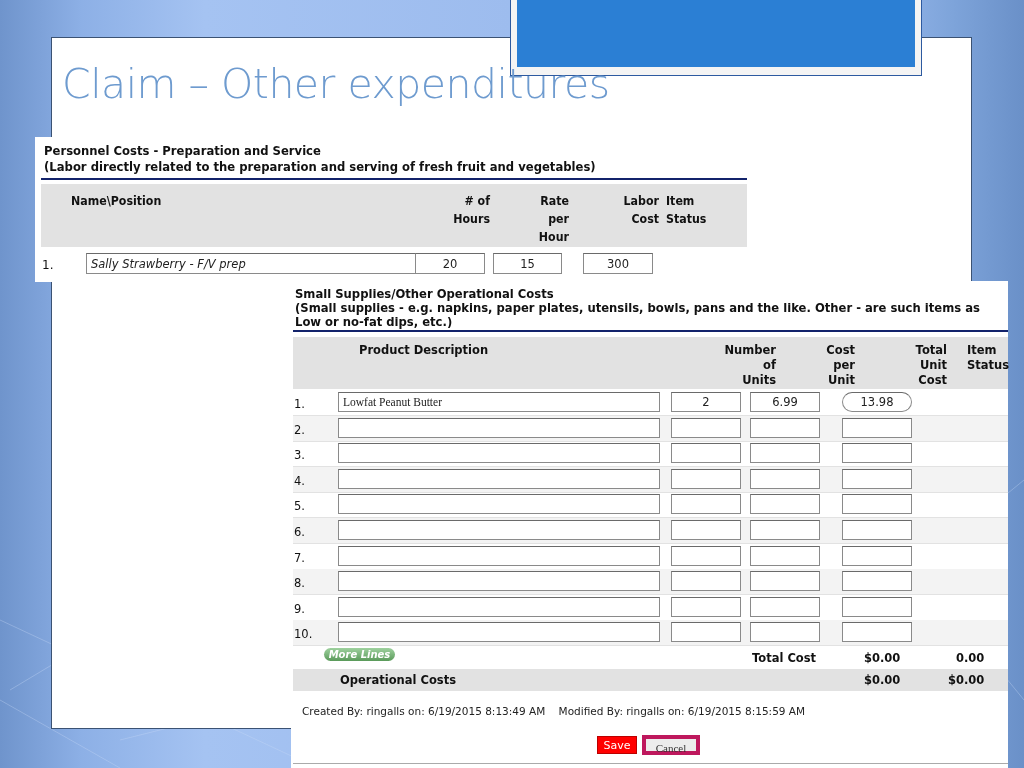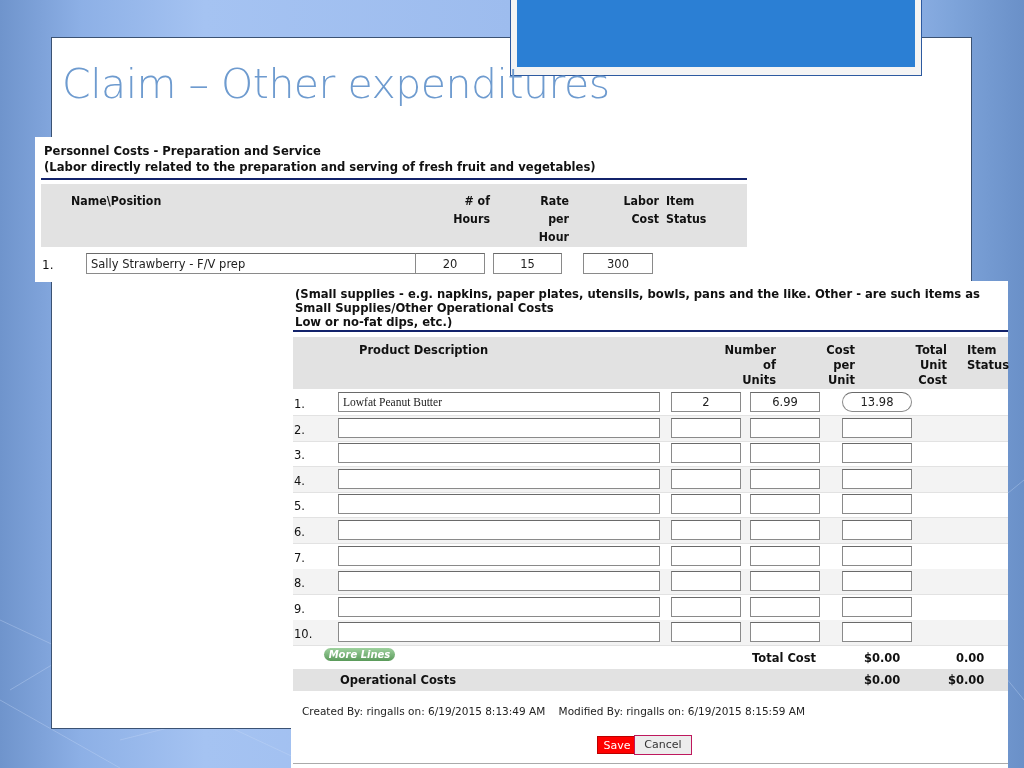--- a/index.html
+++ b/index.html
@@ -31,21 +31,21 @@
   .p2 .hdr{position:absolute;left:2px;right:0;top:56px;height:52px;background:#e2e2e2;}
   .p2 .hdr-cell{font-size:11.5px;line-height:15px;margin-left:36px;}
   .p2 .row{position:absolute;left:2px;right:0;height:25px;border-bottom:1px solid #e2e2e2;}
   .p2 .row.alt{background:#f3f3f3;}
   .p2 input.fld{height:20px;}
   .more-lines{position:absolute;left:33px;top:367px;width:71px;height:13px;border-radius:7px;background:linear-gradient(#9ed19e,#5a9a5a);color:#fff;font-style:italic;font-weight:bold;font-size:10px;line-height:13px;text-align:center;cursor:pointer;}
   .totals{position:absolute;font-weight:bold;font-size:11.5px;}
   .opbar{position:absolute;left:2px;right:0;top:388px;height:22px;background:#e2e2e2;}
   .meta{position:absolute;left:11px;top:424px;font-size:10.5px;color:#222;white-space:pre;}
   .btn-save{position:absolute;left:306px;top:455px;width:40px;height:18px;background:#f00;color:#fff;border:1px solid #b00;font-size:11px;line-height:18px;text-align:center;box-sizing:border-box;cursor:pointer;}
-  .btn-cancel{position:absolute;left:343px;top:454px;width:58px;height:20px;background:#ececec;color:#333;border:1px solid #be185d;font-size:11px;line-height:18px;text-align:center;box-sizing:border-box;cursor:pointer;}
+  .btn-cancel{position:absolute;left:351px;top:454px;width:58px;height:20px;background:#ececec;color:#333;border:4px solid #be185d;font-size:11px;line-height:18px;text-align:center;box-sizing:border-box;cursor:pointer;font-family:Liberation Serif, serif;}
   .bottom-rule{position:absolute;left:2px;right:0;top:482px;height:1px;background:#aaa;}
 </style>
 </head>
 <body>
 
 <svg class="bg-lines" width="1024" height="768">
   <g stroke="#c9dbf6" stroke-opacity="0.35" stroke-width="1" fill="none">
     <line x1="0" y1="620" x2="300" y2="760"></line>
     <line x1="10" y1="690" x2="160" y2="600"></line>
     <line x1="0" y1="700" x2="120" y2="768"></line>
@@ -74,31 +74,31 @@
     <div class="hdr-cell right" style="left:470px;width:58px;top:8px;transform:scaleX(0.92);transform-origin:right;">Rate
 per
 Hour</div>
     <div class="hdr-cell right" style="left:565px;width:53px;top:8px;transform:scaleX(0.92);transform-origin:right;">Labor
 Cost</div>
     <div class="hdr-cell" style="left:625px;top:8px;transform:scaleX(0.92);transform-origin:left;">Item
 Status</div>
   </div>
   <div>
     <div class="row-num" style="left:7px;top:121px;">1.</div>
-    <input class="fld" style="left: 51px; top: 116px; width: 355px;" value="Sally Strawberry - F/V prep">
+    <input class="fld" style="left: 51px; top: 116px; width: 355px; font-style: italic;" value="Sally Strawberry - F/V prep">
     <input class="fld num" style="left: 380px; top: 116px; width: 70px;" value="20">
     <input class="fld num" style="left: 458px; top: 116px; width: 69px;" value="15">
     <input class="fld num" style="left: 548px; top: 116px; width: 70px;" value="300">
   </div>
 </div>
 
 <div class="panel p2">
   <div class="sec-head sec-title">
+    <div>Small Supplies/Other Operational Costs</div>
     <div>(Small supplies - e.g. napkins, paper plates, utensils, bowls, pans and the like. Other - are such items as</div>
-    <div>Small Supplies/Other Operational Costs</div>
     <div>Low or no-fat dips, etc.)</div>
   </div>
   <div class="rule"></div>
   <div class="hdr">
     <div class="hdr-cell" style="left:30px;top:6px;">Product Description</div>
     <div class="hdr-cell right" style="left:380px;width:67px;top:6px;">Number
 of
 Units</div>
     <div class="hdr-cell right" style="left:470px;width:56px;top:6px;">Cost
 per

